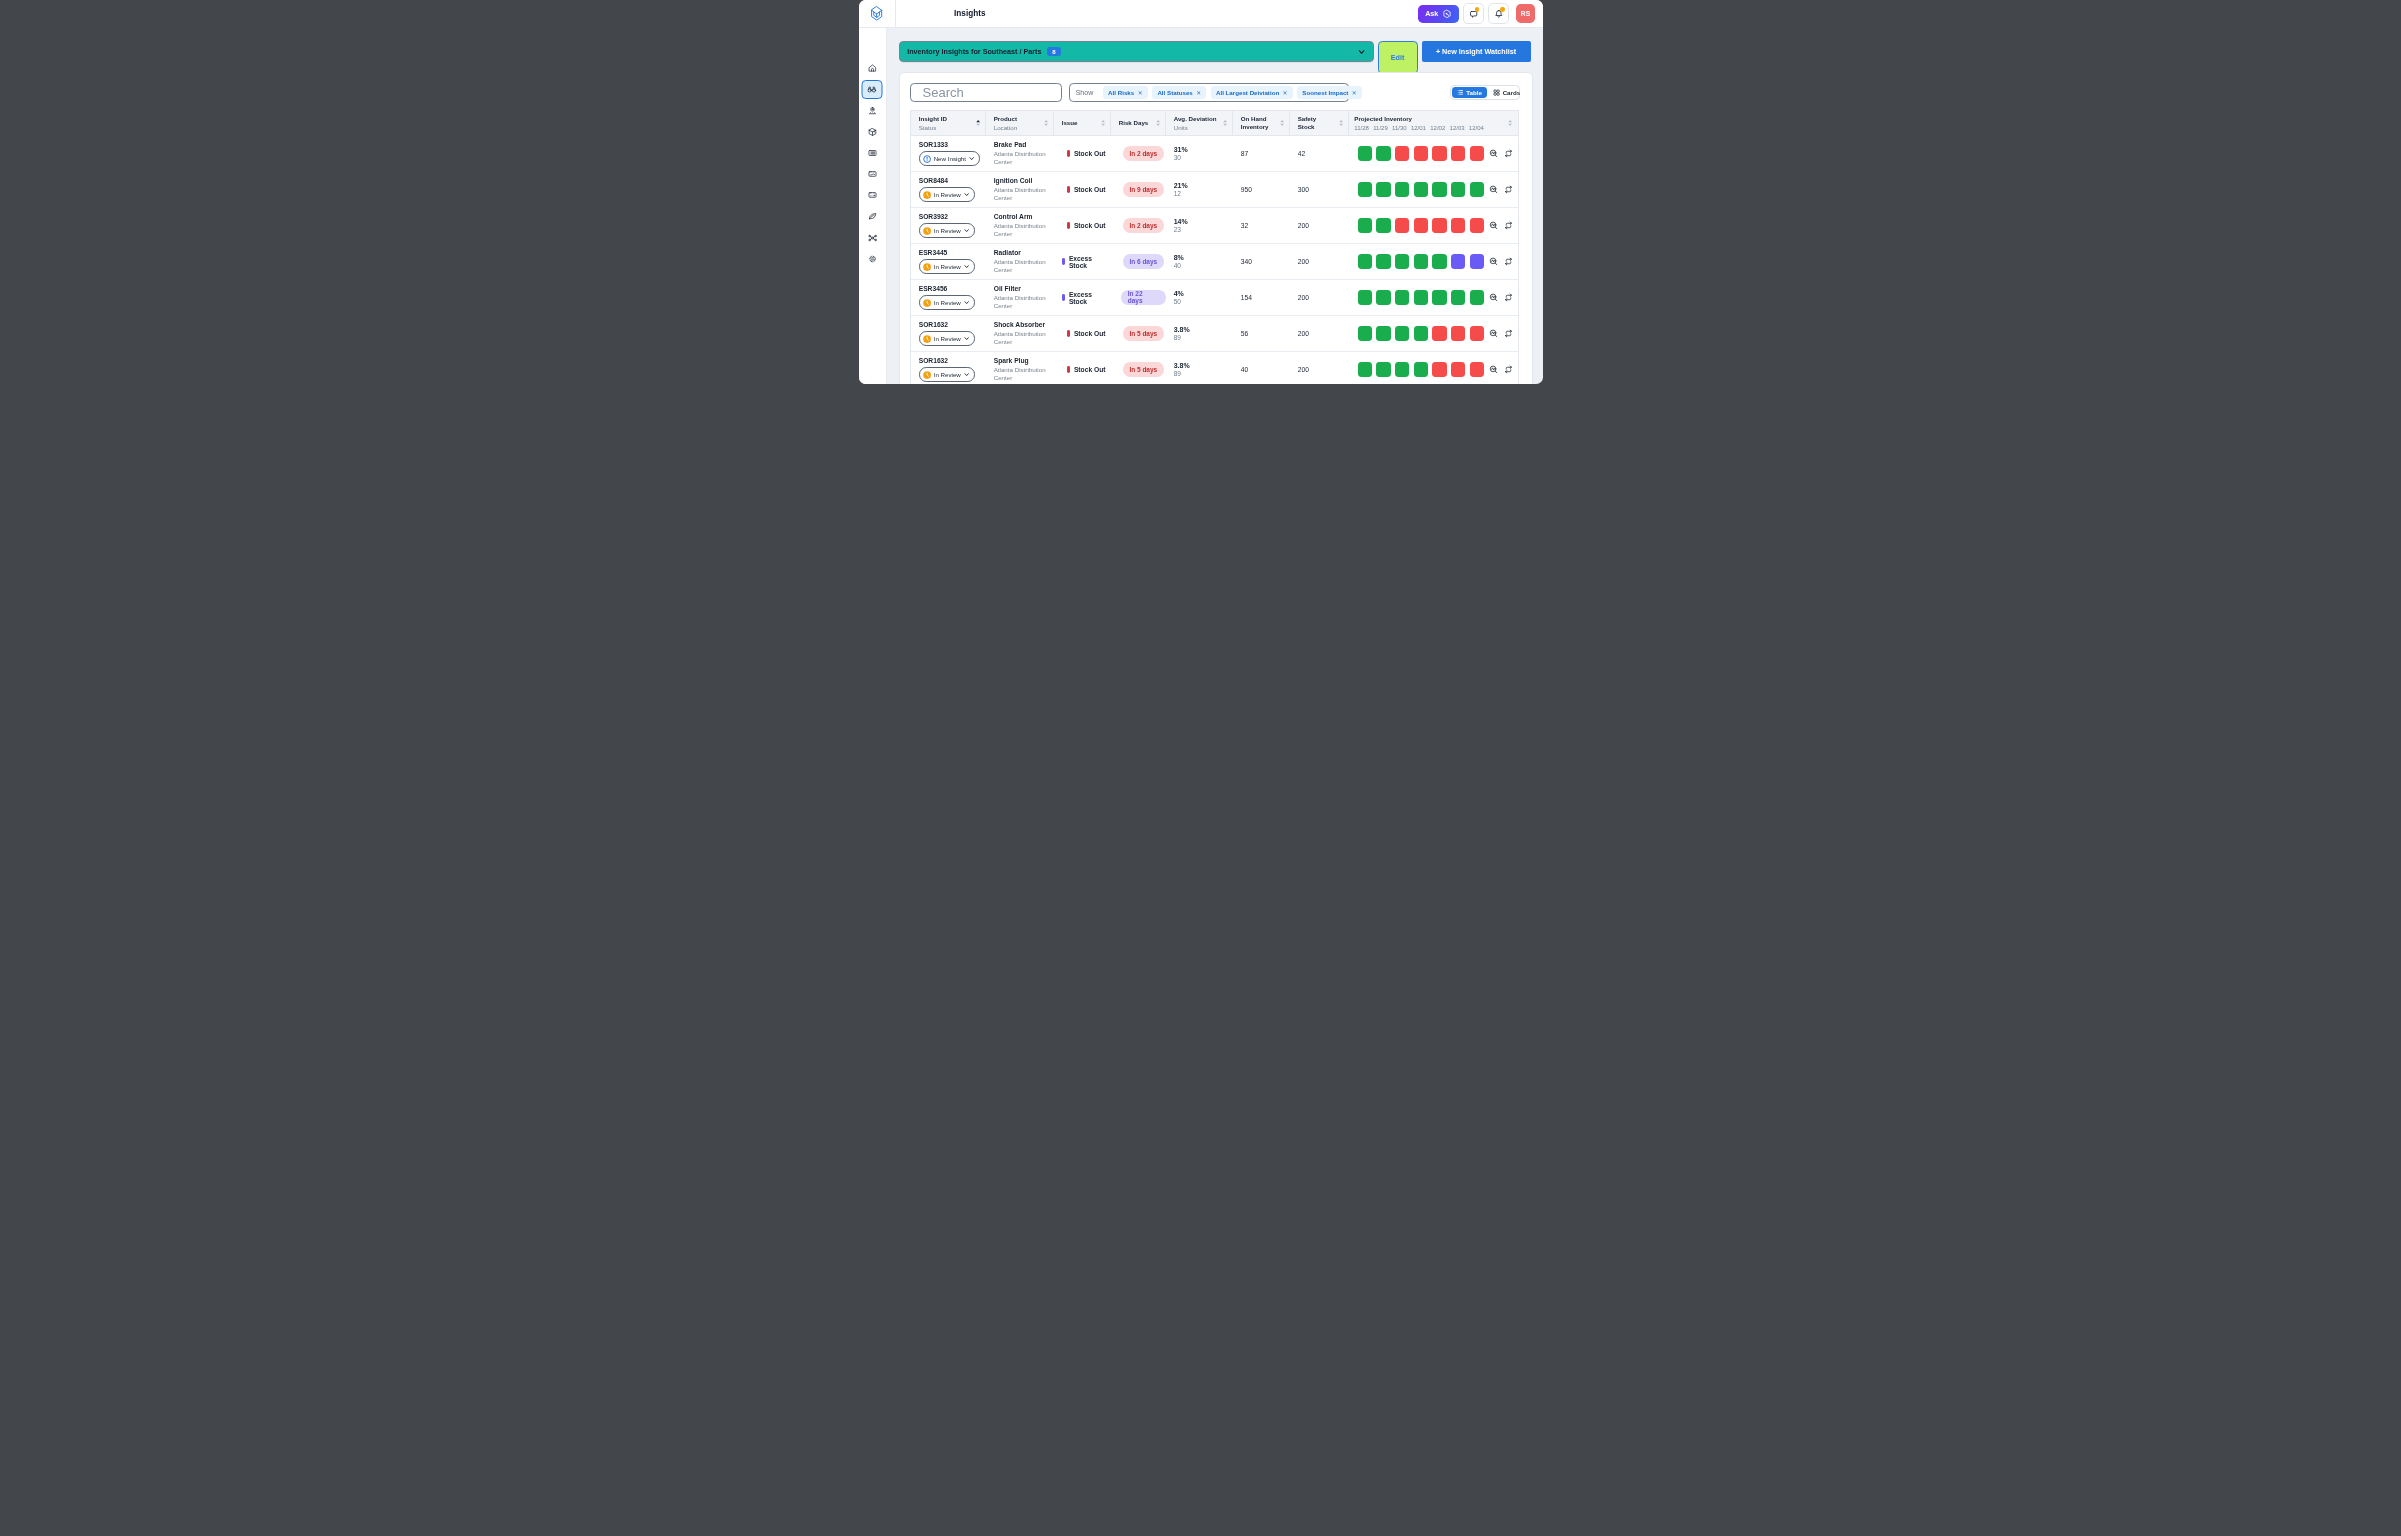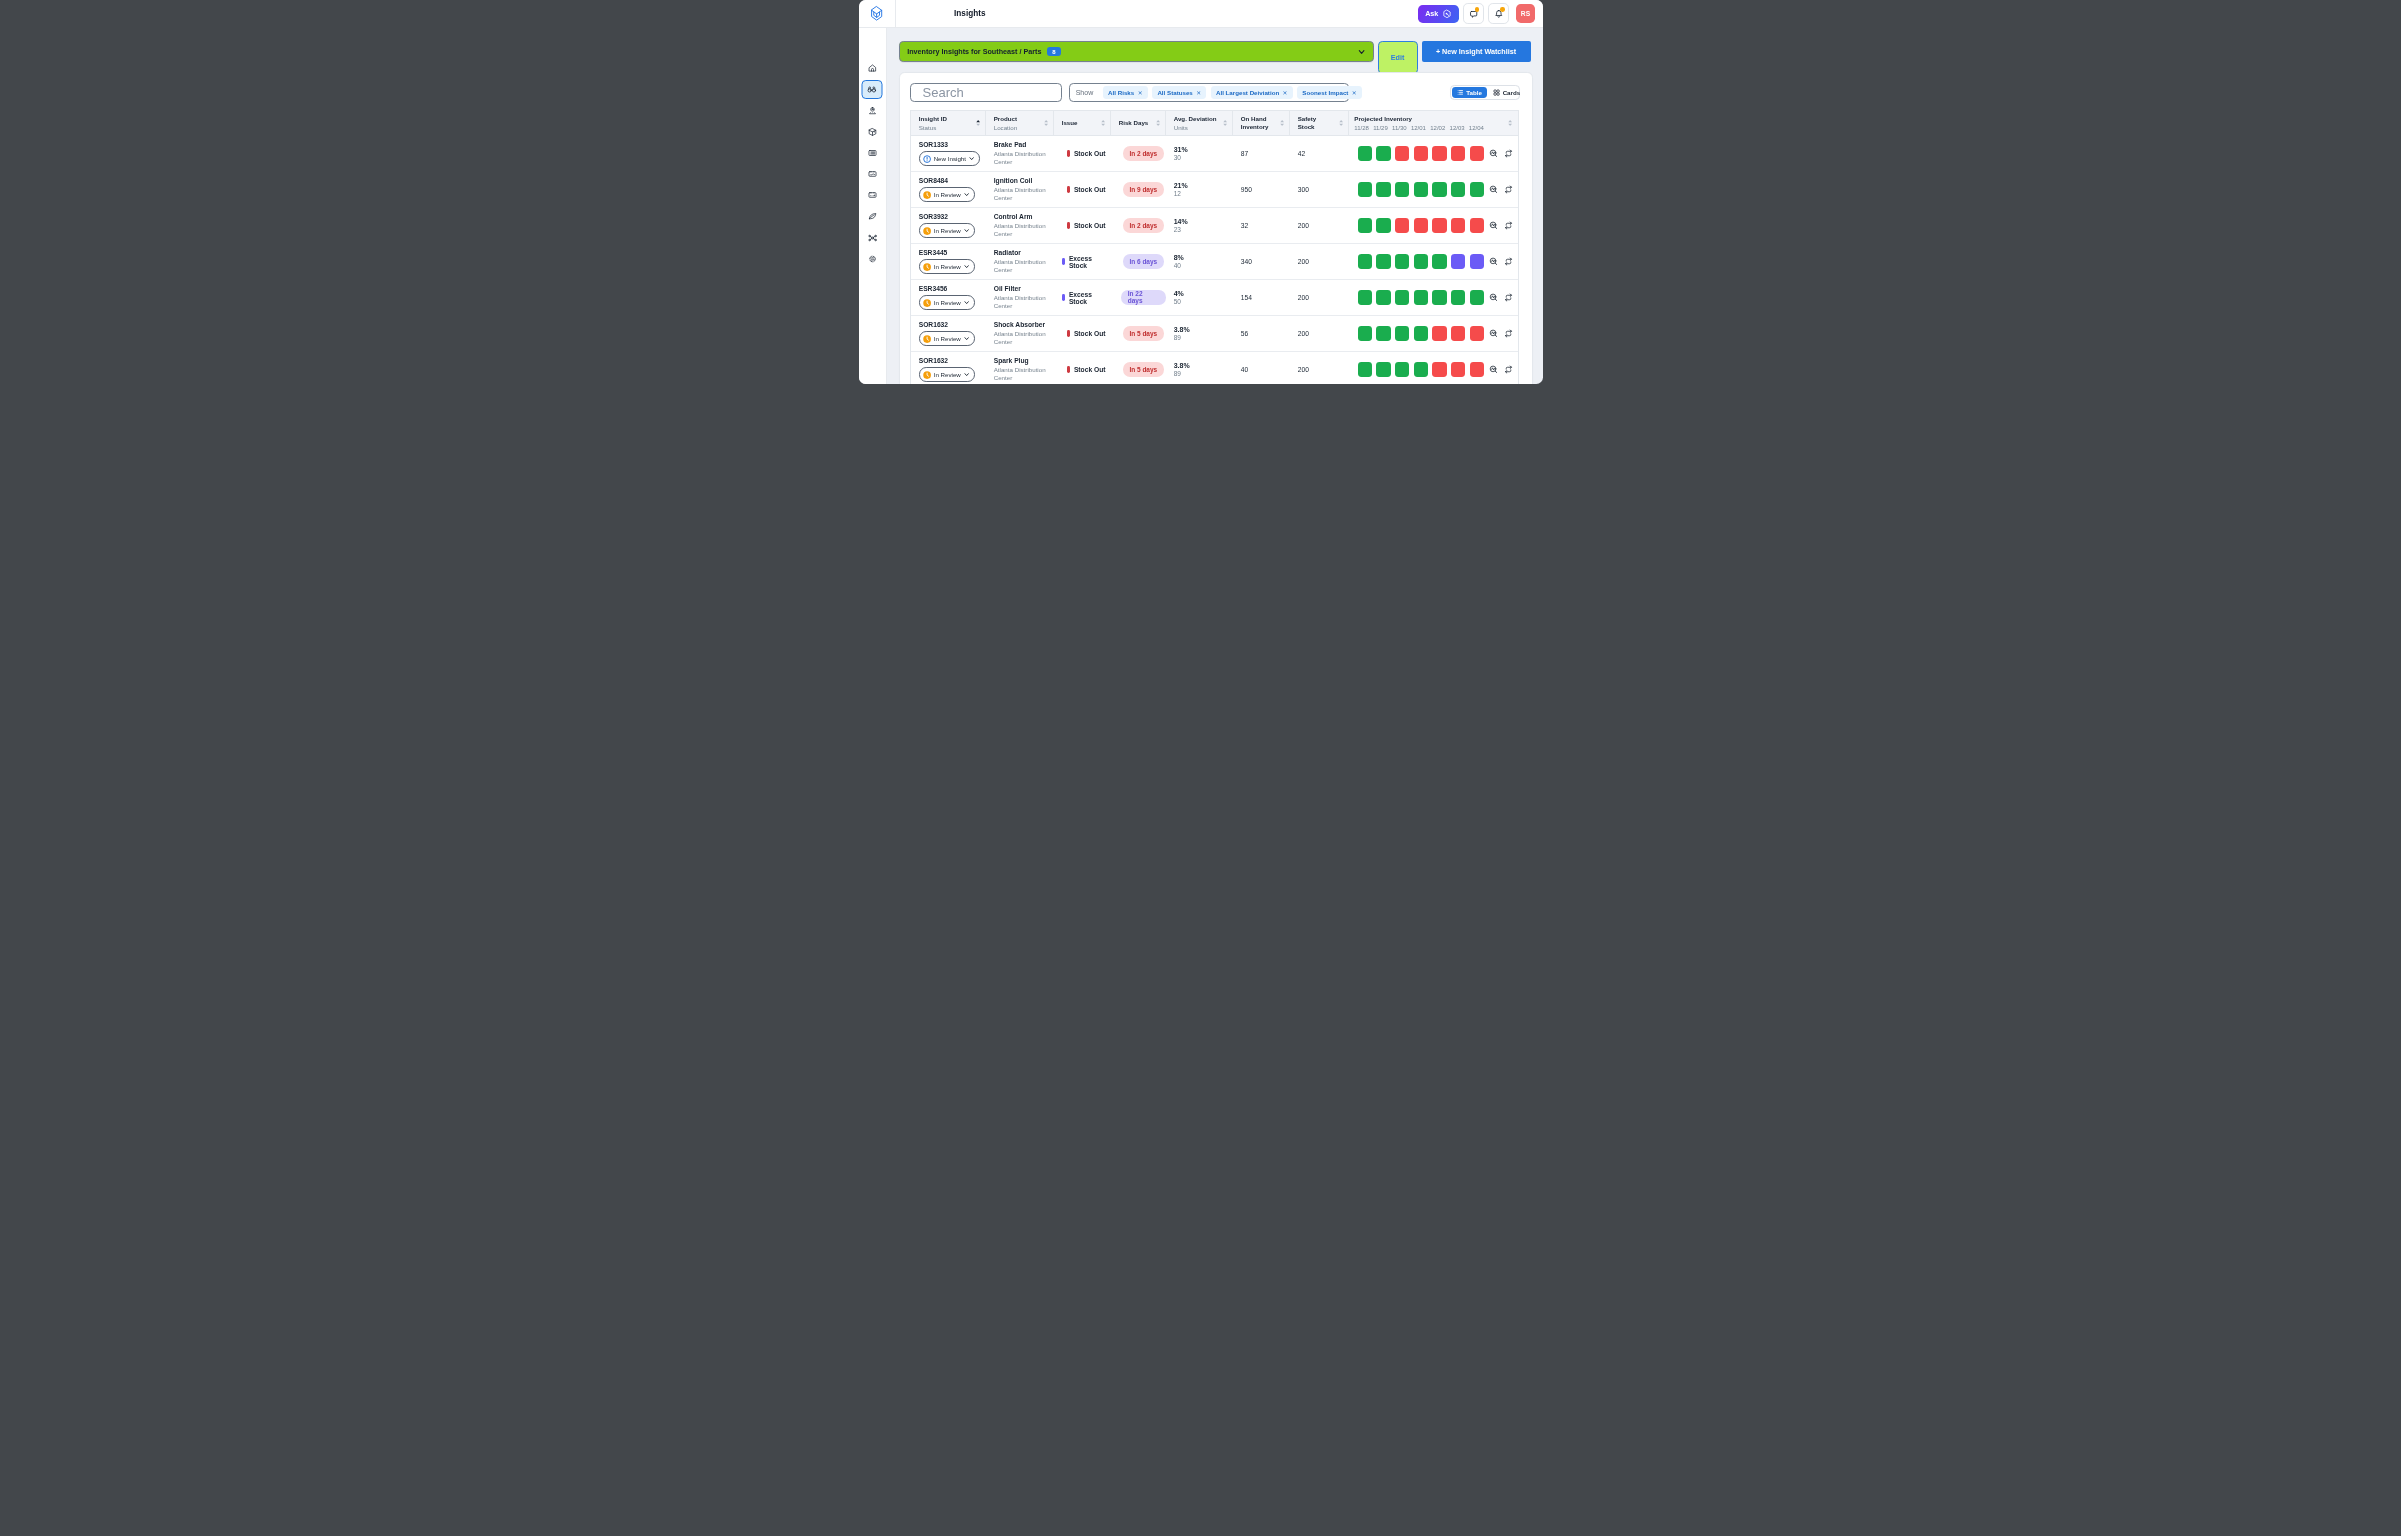--- a/index.html
+++ b/index.html
@@ -30,21 +30,21 @@
           letter-spacing:0.1px;cursor:pointer;}
 
   
   .sidebar{position:absolute;top:27px;left:0;bottom:0;width:27px;background:#fff;
            border-right:0.5px solid #e7eaee;z-index:5;}
   .nav-item{position:absolute;left:50%;transform:translateX(-50%);width:19px;height:17.3px;
             display:flex;align-items:center;justify-content:center;border-radius:4.3px;cursor:pointer;}
   .nav-item.active{background:#d8ecfb;border:1px solid #2277dd;}
 
   
-  .wl-select{position:absolute;left:40px;top:41px;width:475px;height:21px;background:#84cc16;
+  .wl-select{position:absolute;left:40px;top:41px;width:475px;height:21px;background:#14b8a6;
              border:0.7px solid #75818f;border-radius:4.3px;box-sizing:border-box;cursor:pointer;
              display:flex;align-items:center;padding:0 19px 0 7.7px;box-shadow:0 0.5px 1px rgba(16,24,40,.06);}
   .wl-select .label{font-size:7.2px;font-weight:bold;color:#13202f;}
   .wl-badge{margin-left:5.8px;min-width:6.7px;padding:1.4px 3.4px;border-radius:2.9px;background:#2478df;
             color:#fff;font-size:6px;font-weight:bold;text-align:center;}
   .wl-chevron{position:absolute;right:7.7px;top:50%;transform:translateY(-50%);}
   .edit-btn{position:absolute;left:519px;top:41px;width:40px;height:33px;background:#bef264;
             border:0.7px solid #2e7ee0;border-radius:4.3px;box-sizing:border-box;color:#2e7ee0;
             font-size:7.2px;font-weight:bold;cursor:pointer;font-family:inherit;}
   .new-btn{position:absolute;left:563px;top:41px;width:109px;height:21px;background:#2577df;

